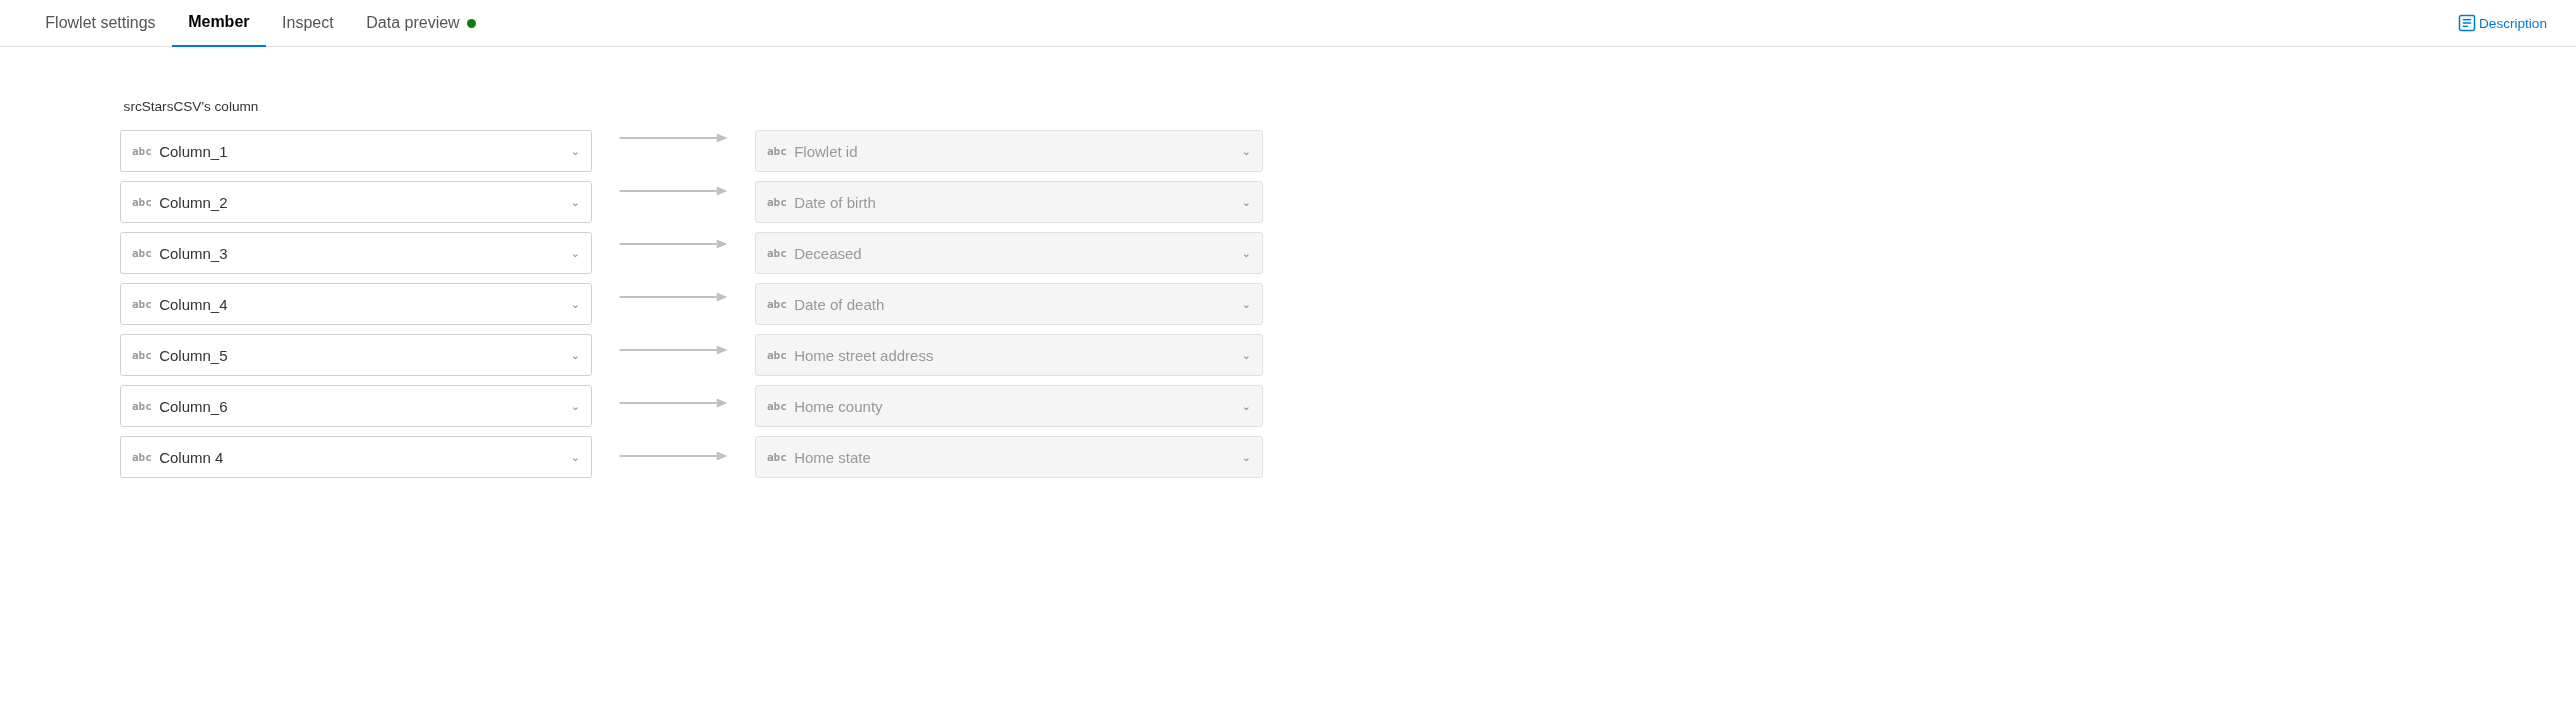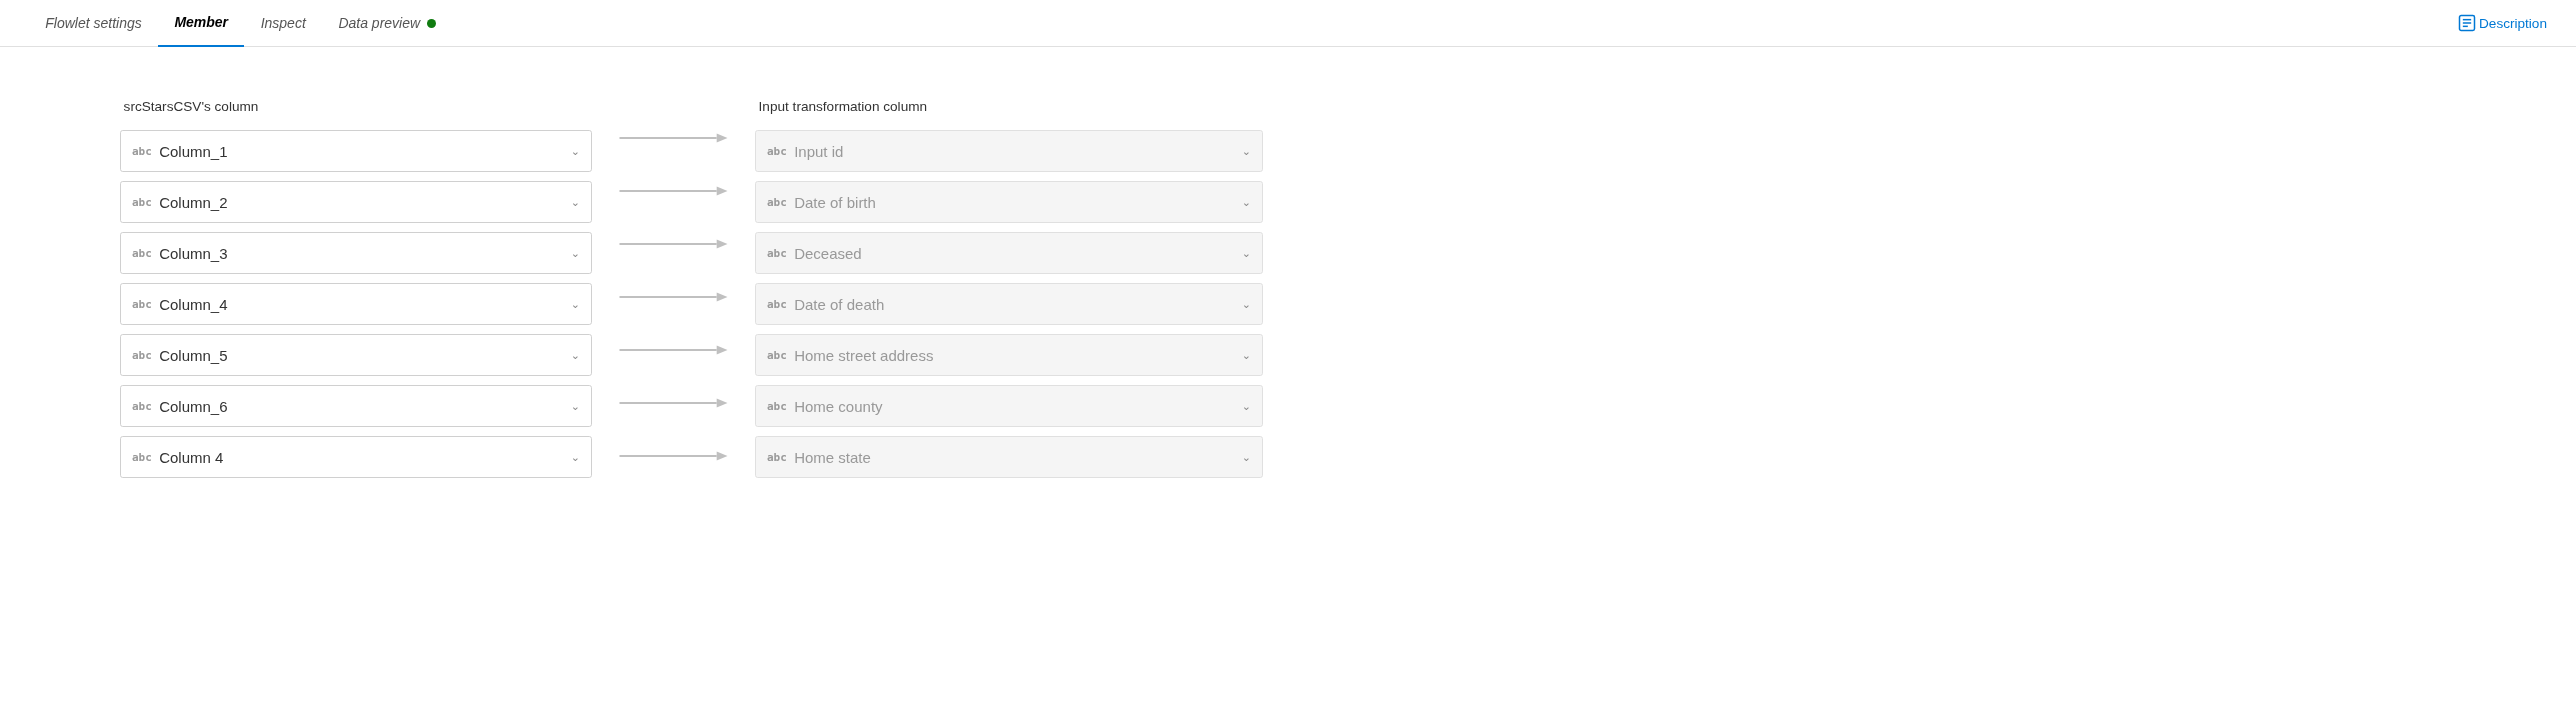--- a/index.html
+++ b/index.html
@@ -16,28 +16,27 @@
     .top-nav {
       display: flex;
       align-items: center;
       border-bottom: 0.9px solid #e0e0e0;
       padding: 0 29px;
       height: 47px;
       position: relative;
     }
     .nav-item {
       padding: 14.5px 16.3px;
-      font-size: 14px;
+      font-size: 16px;
       color: #555;
       cursor: pointer;
       white-space: nowrap;
       height: 47px;
       display: flex;
       align-items: center;
-      font-style: italic;
     }
     .nav-item.active {
       color: #000;
       font-weight: 600;
       border-bottom: 2.3px solid #0078d4;
     }
     .nav-dot {
       width: 9px;
       height: 9px;
       border-radius: 50%;
@@ -299,26 +298,25 @@
           <div class="arrow-item">
     <svg class="arrow-svg" viewBox="0 0 120 20">
       <line x1="0" y1="10" x2="108" y2="10" stroke="#c0c0c0" stroke-width="2"></line>
       <polygon points="108,5 120,10 108,15" fill="#c0c0c0"></polygon>
     </svg>
   </div>
         </div>
     </div>
 
     <div class="col-section transform-col">
-      <div class="col-header">Input transformation column</div>
       <div id="dest-rows">
           <div class="mapping-row">
     <div class="dropdown disabled">
       <span class="dropdown-abc">abc</span>
-      <span class="dropdown-text">Input id</span>
+      <span class="dropdown-text">Flowlet id</span>
       <span class="dropdown-chevron">⌄</span>
     </div>
   </div>
           <div class="mapping-row">
     <div class="dropdown disabled">
       <span class="dropdown-abc">abc</span>
       <span class="dropdown-text">Date of birth</span>
       <span class="dropdown-chevron">⌄</span>
     </div>
   </div>

